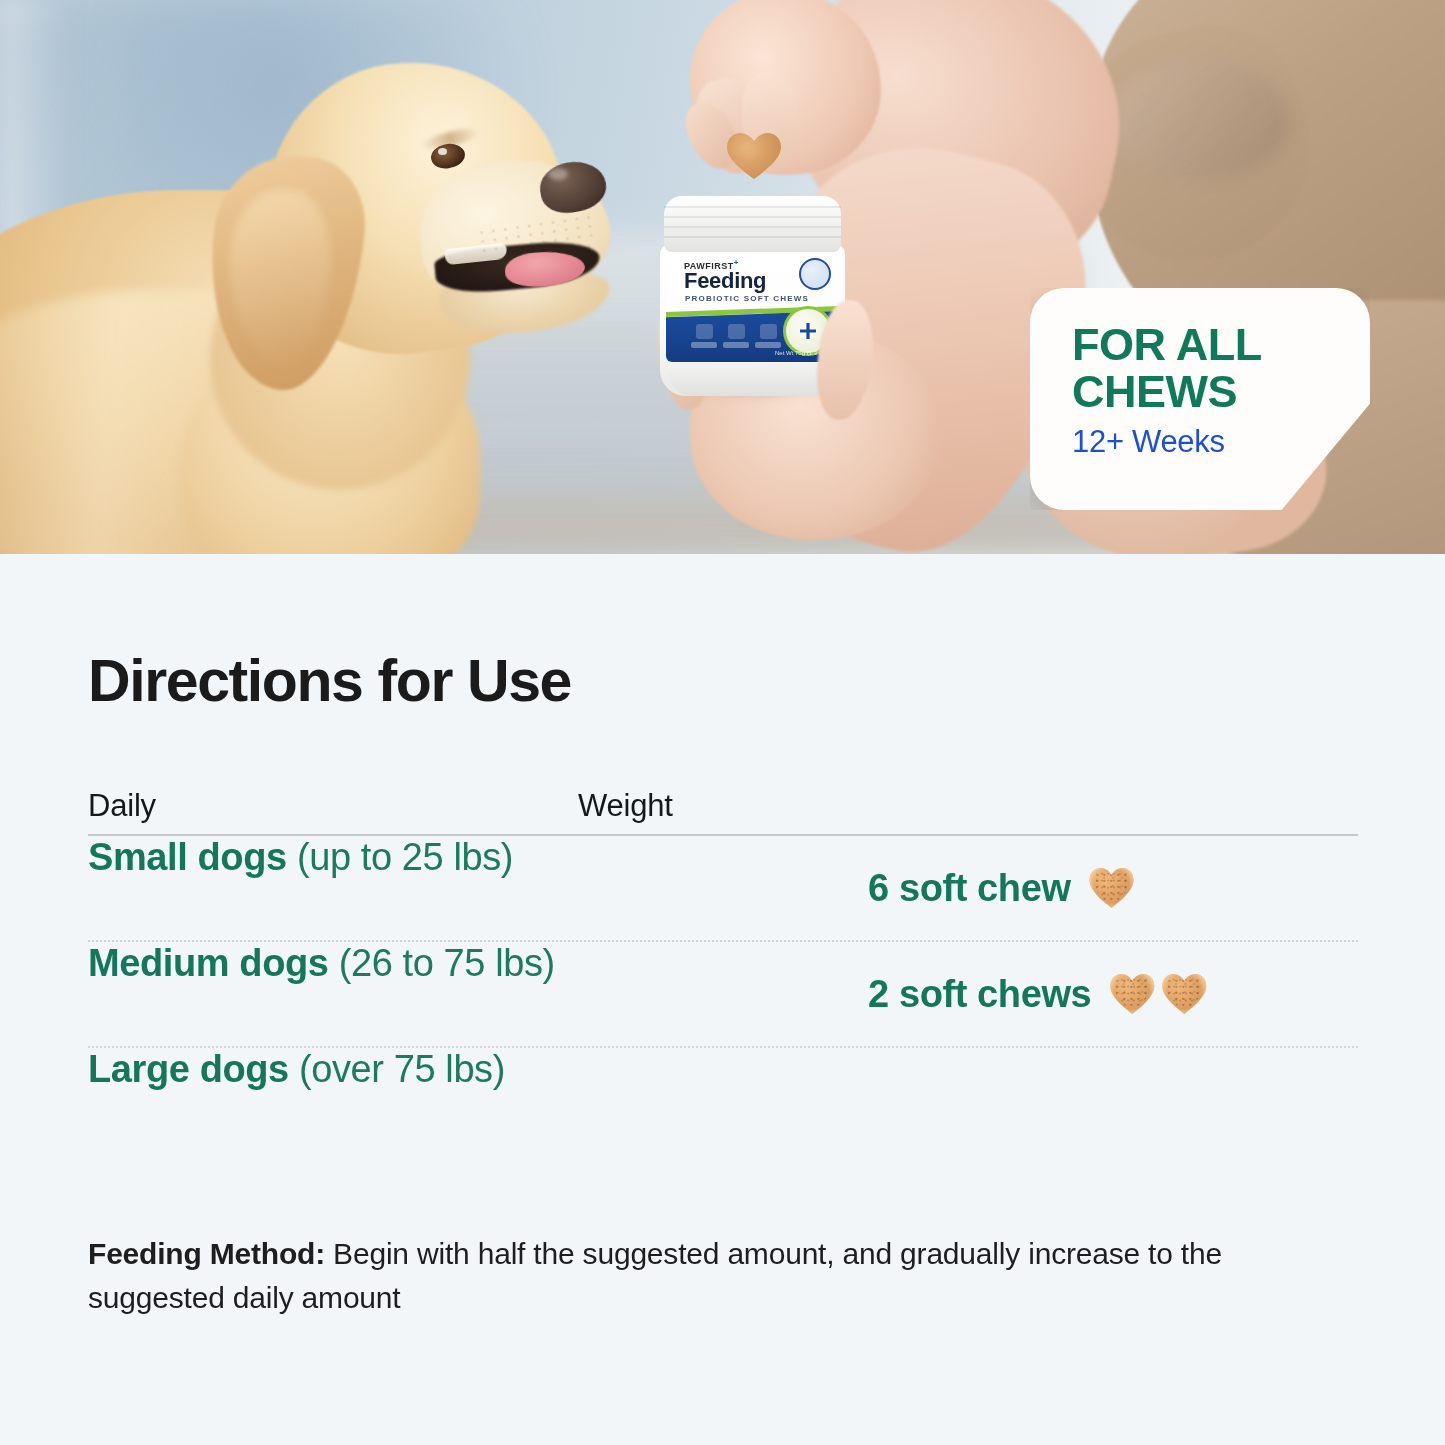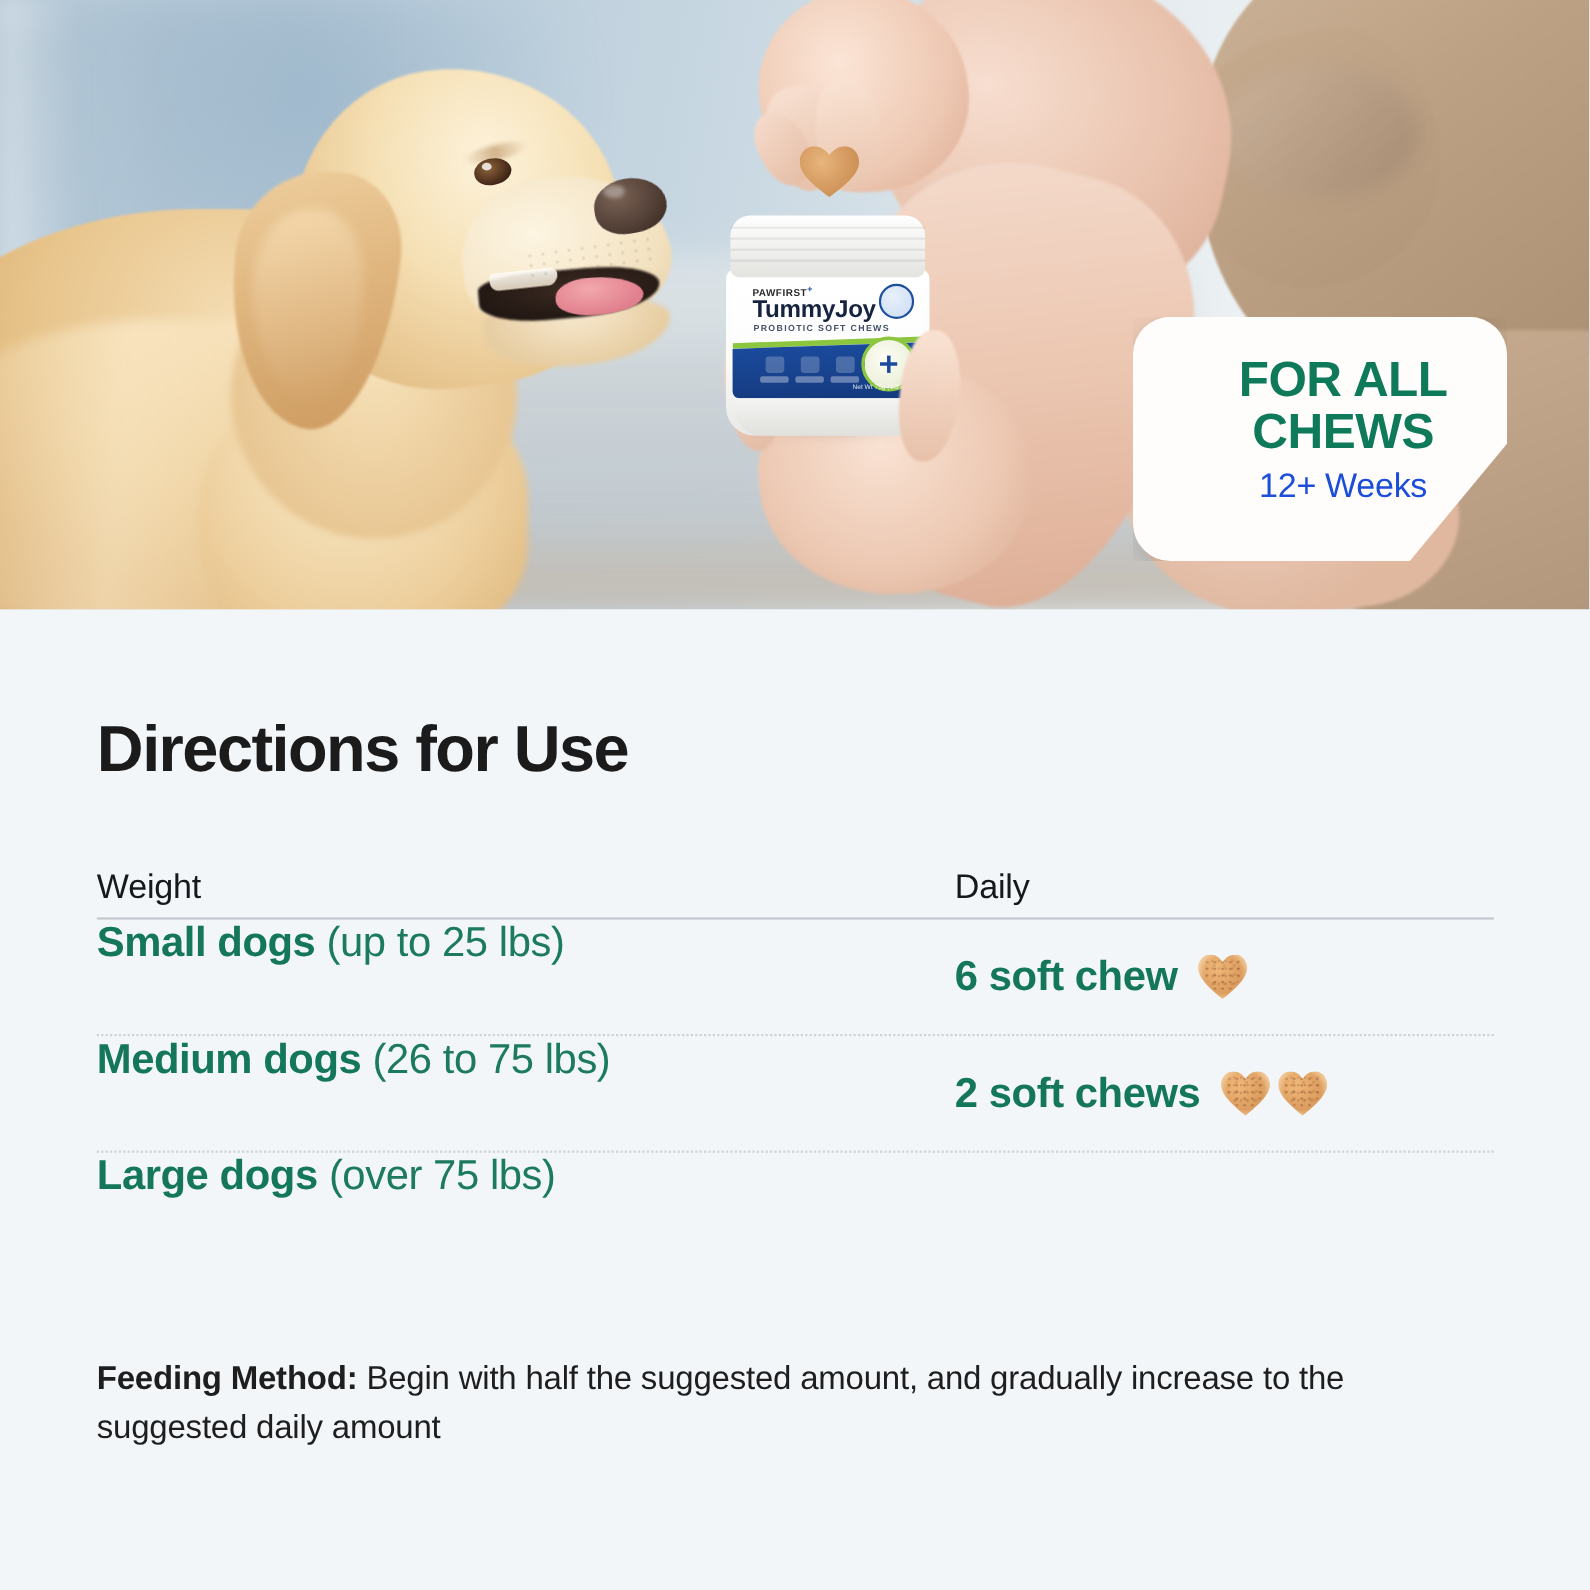--- a/index.html
+++ b/index.html
@@ -189,21 +189,21 @@
     background:radial-gradient(ellipse at 40% 30%, #f2d7c7, #e0b8a0 70%);
     border-radius:40% 45% 30% 50%;transform:rotate(-8deg);filter:blur(1.6px);}
 
   
   .badge{position:absolute;left:1030px;top:288px;width:340px;height:222px;
     background:#fffdfb;
     border-radius:34px;
     -webkit-clip-path:polygon(0 0,100% 0,100% 52%,74% 100%,0 100%);
             clip-path:polygon(0 0,100% 0,100% 52%,74% 100%,0 100%);
     box-shadow:0 6px 22px rgba(0,0,0,.12);}
-  .badge-inner{position:absolute;left:1030px;top:288px;width:340px;height:222px;padding:34px 0 0 42px;box-sizing:border-box;text-align:center;}
+  .badge-inner{position:absolute;left:1030px;top:288px;width:340px;height:222px;padding:34px 0 0 42px;box-sizing:border-box;}
   .badge-l1{font-size:45px;line-height:45px;font-weight:800;color:#0f7a5a;letter-spacing:-.5px;}
   .badge-l2{font-size:45px;line-height:50px;font-weight:800;color:#0f7a5a;letter-spacing:-.5px;}
   .badge-l3{margin-top:8px;font-size:31px;line-height:34px;font-weight:400;color:#1d4ed8;letter-spacing:-.3px;}
 
   
   .content{position:absolute;left:0;top:554px;width:1445px;height:891px;background:#f2f6f9;}
   .title{position:absolute;left:88px;top:93px;font-size:59px;font-weight:800;color:#1b1b1b;letter-spacing:-1.4px;}
 
   .table{position:absolute;left:88px;top:212px;width:1270px;}
   .thead{display:flex;align-items:flex-end;height:58px;}
@@ -293,21 +293,21 @@
     <div class="arm-fore"></div>
 
     <div class="hand-low"></div>
     <div class="finger-side2"></div>
 
     <div class="jar-shadow"></div>
     <div class="jar">
       <div class="jar-body"></div>
       <div class="jar-label">
         <div class="jar-brand"><span>PAWFIRST</span><sup>+</sup></div>
-        <div class="jar-name">TummyJoy</div>
+        <div class="jar-name">Feeding</div>
         <div class="jar-sub">PROBIOTIC SOFT CHEWS</div>
         <div class="jar-seal"></div>
         <div class="jar-greenline"></div>
         <div class="jar-blue"></div>
         <div class="jar-ico a"></div>
         <div class="jar-ico b"></div>
         <div class="jar-ico c"></div>
         <div class="jar-icolbl a"></div>
         <div class="jar-icolbl b"></div>
         <div class="jar-icolbl c"></div>
@@ -338,22 +338,22 @@
       <div class="badge-l2">CHEWS</div>
       <div class="badge-l3">12+ Weeks</div>
     </div>
   </div>
 
   <div class="content">
     <div class="title">Directions for Use</div>
 
     <div class="table">
       <div class="thead">
+        <div class="th c2">Daily</div>
         <div class="th c1">Weight</div>
-        <div class="th c2">Daily</div>
       </div>
       <div class="hline"></div>
 
       <div class="row">
         <div class="cell1">
           <b>Small dogs</b>
           <span>(up to 25 lbs)</span>
         </div>
         <div class="cell2">
           <span class="lbl">6 soft chew</span>

